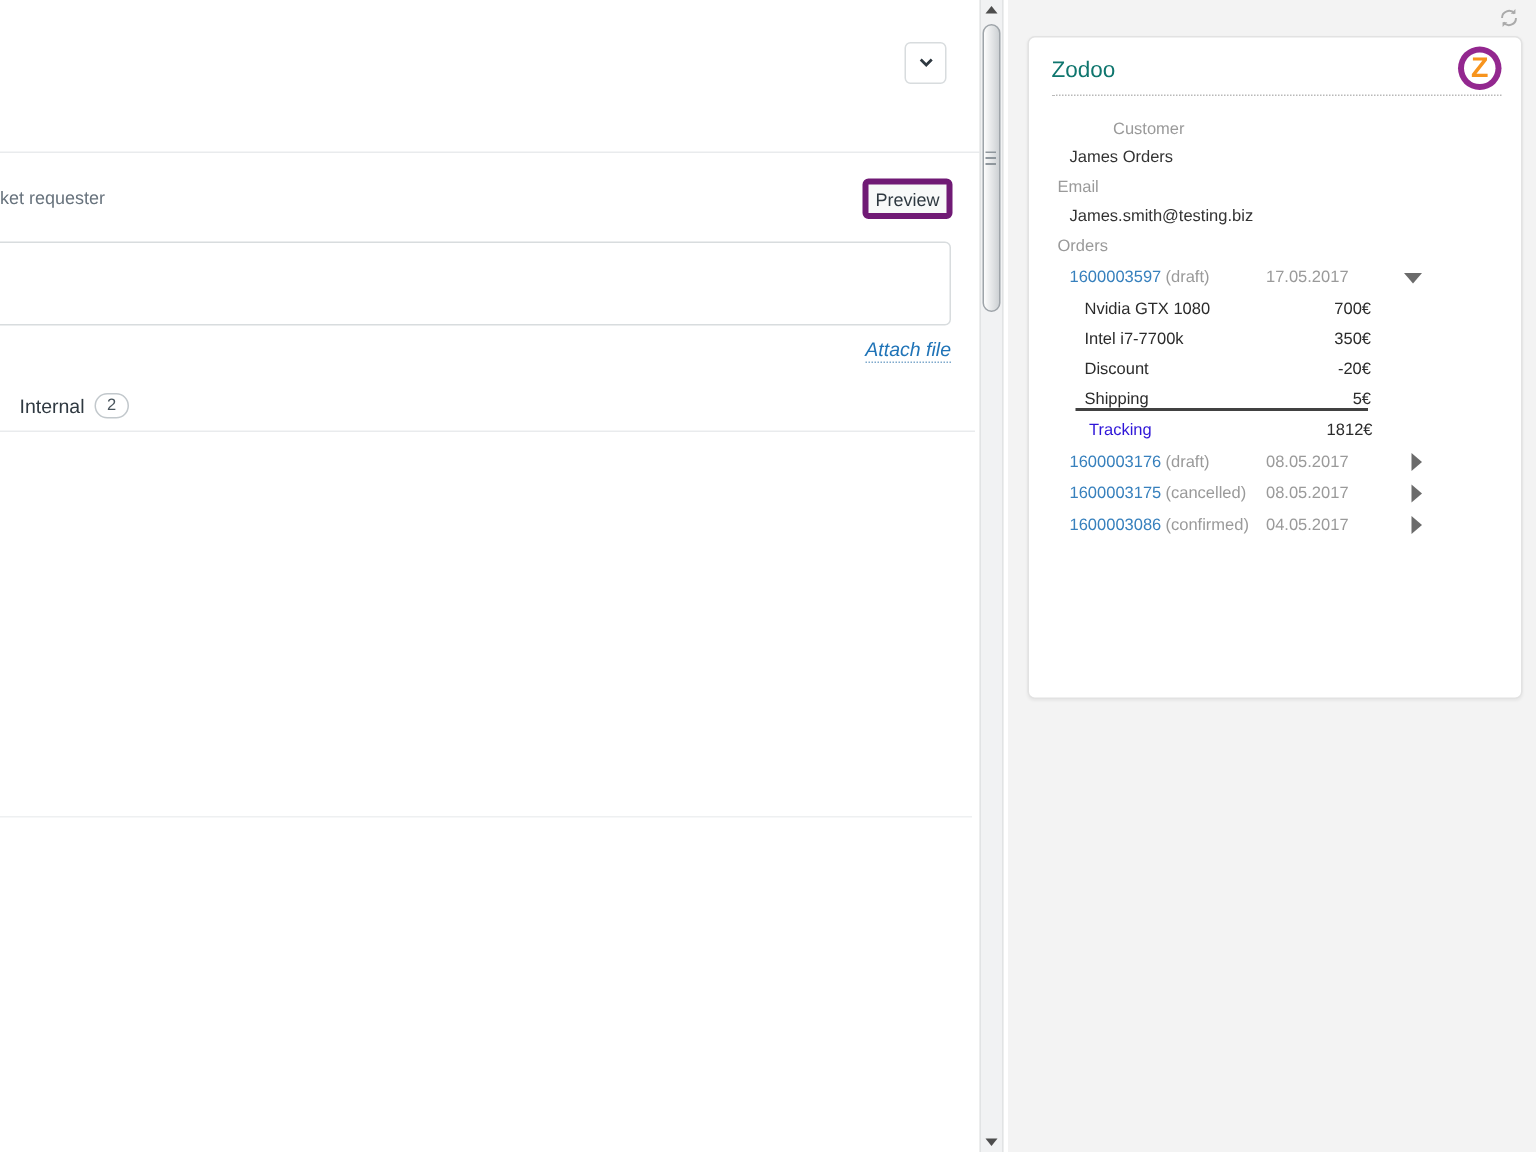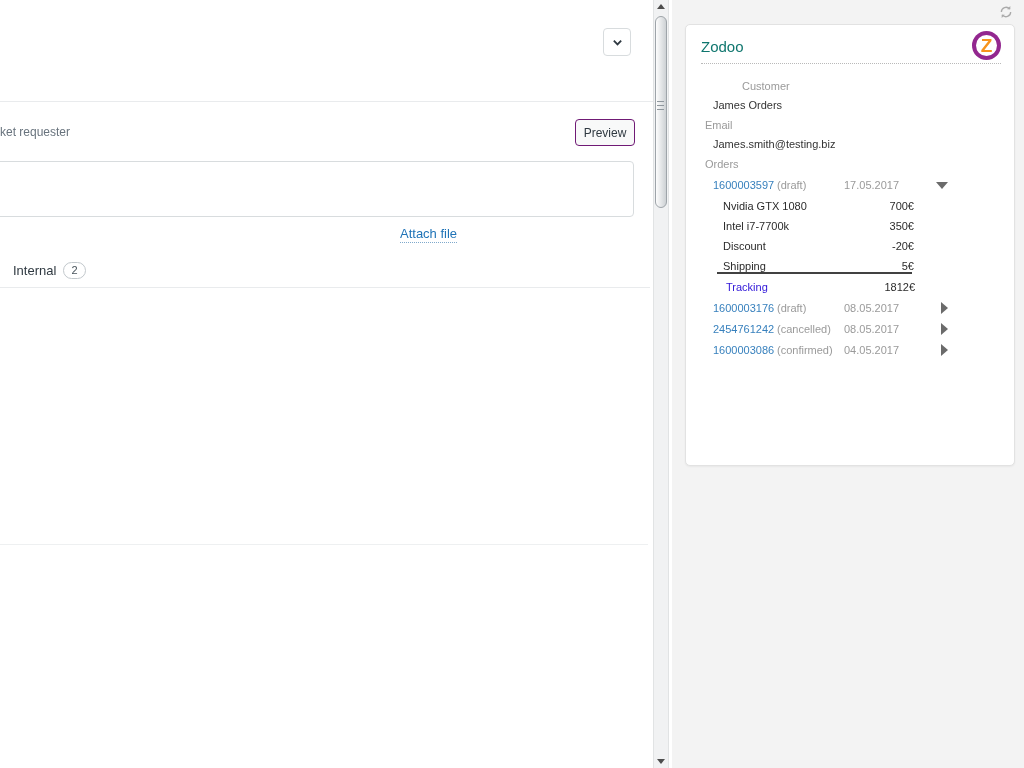--- a/index.html
+++ b/index.html
@@ -17,28 +17,28 @@
   .meta-row { position: absolute; left: 0; top: 57px; display: flex; align-items: center;
     font-size: 13px; white-space: nowrap; }
   .change-link { color: #1f73b7; margin-right: 9px; cursor: pointer; }
   .meta-dot { width: 6px; height: 6px; border-radius: 50%; background: #c2c8cc; margin-right: 9px; }
   .via-text { color: #87929d; }
 
   .divider-top { position: absolute; left: 0; top: 101px; width: 660px; height: 1px; background: #e9ebed; }
   .requester-label { position: absolute; left: 0; top: 125px; font-size: 12px; color: #68737d; white-space: nowrap; }
 
   .preview-btn { position: absolute; left: 575px; top: 119px; width: 60px; height: 27px;
-    background: #f8f9f9; border: 1px solid #701a75; border-radius: 4px;
+    background: #f8f9f9; border: 4px solid #701a75; border-radius: 4px;
     font-size: 12px; color: #2f3941; font-family: "Liberation Sans", sans-serif; cursor: pointer; }
 
   .compose-box { position: absolute; left: -12px; top: 161px; width: 646px; height: 56px;
     border: 1px solid #d8dcde; border-radius: 4px; background: #fff; resize: none; outline: none;
     font-family: "Liberation Sans", sans-serif; font-size: 13px; color: #2f3941; padding: 8px 12px; }
 
-  .attach-row { position: absolute; left: 400px; top: 224px; width: 234px; text-align: left; }
+  .attach-row { position: absolute; left: 400px; top: 224px; width: 234px; text-align: right; font-style: italic; }
   .attach-link { font-size: 13px; color: #1f73b7; border-bottom: 1px dotted #7fa9cc;
     padding-bottom: 1px; cursor: pointer; }
 
   .internal-row { position: absolute; left: 13px; top: 262px; display: flex; align-items: center;
     gap: 7px; font-size: 13px; color: #2f3941; cursor: pointer; }
   .count-badge { border: 1px solid #c2c8cc; border-radius: 9px; font-size: 11px; color: #49545c;
     padding: 1px 7px; line-height: 13px; background: #fff; }
 
   .divider-mid { position: absolute; left: 0; top: 287px; width: 650px; height: 1px; background: #e9ebed; }
   .divider-low { position: absolute; left: 0; top: 544px; width: 648px; height: 1px; background: #eef0f1; }
@@ -197,21 +197,21 @@
 
       <div class="sum-line"></div>
       <div class="tracking-link">Tracking</div>
       <div class="order-total">1812€</div>
 
       <div class="order-num r2">1600003176</div>
       <div class="order-stat r2">(draft)</div>
       <div class="order-date r2">08.05.2017</div>
       <div class="caret-right c2"></div>
 
-      <div class="order-num r3">2454761242</div>
+      <div class="order-num r3">1600003175</div>
       <div class="order-stat r3">(cancelled)</div>
       <div class="order-date r3">08.05.2017</div>
       <div class="caret-right c3"></div>
 
       <div class="order-num r4">1600003086</div>
       <div class="order-stat r4">(confirmed)</div>
       <div class="order-date r4">04.05.2017</div>
       <div class="caret-right c4"></div>
 
     </div>

